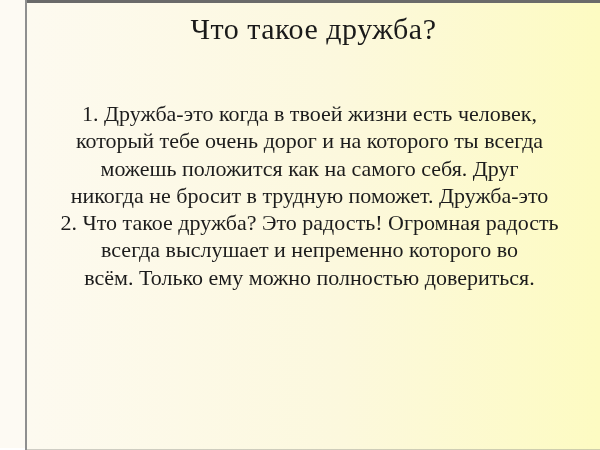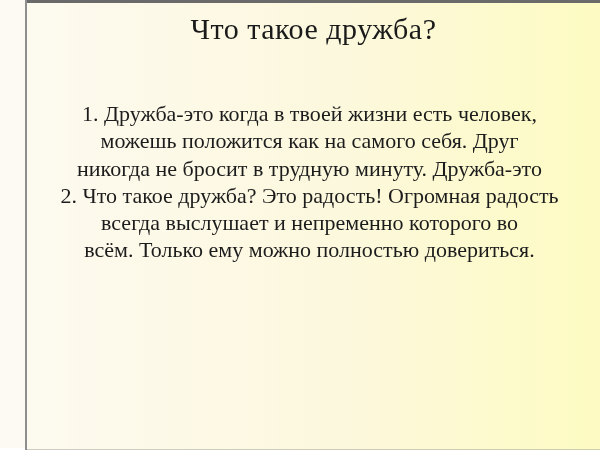--- a/index.html
+++ b/index.html
@@ -45,22 +45,23 @@
 </head>
 <body>
 
 <div class="slide">
   <div class="v-rule"></div>
   <div class="content">
     <div class="title">Что такое дружба?</div>
     <div class="body-text">
       <div class="para">
         <div class="line">1. Дружба-это когда в твоей жизни есть человек,</div>
+        <div class="line">который тебе очень дорог и на которого ты всегда</div>
         <div class="line">можешь положится как на самого себя. Друг</div>
-        <div class="line">никогда не бросит в трудную минуту. Дружба-это</div>
+        <div class="line">никогда не бросит в трудную поможет. Дружба-это</div>
       </div>
       <div class="para">
         <div class="line">2. Что такое дружба? Это радость! Огромная радость</div>
         <div class="line">всегда выслушает и непременно которого во</div>
         <div class="line">всём. Только ему можно полностью довериться.</div>
       </div>
     </div>
   </div>
 </div>
 

